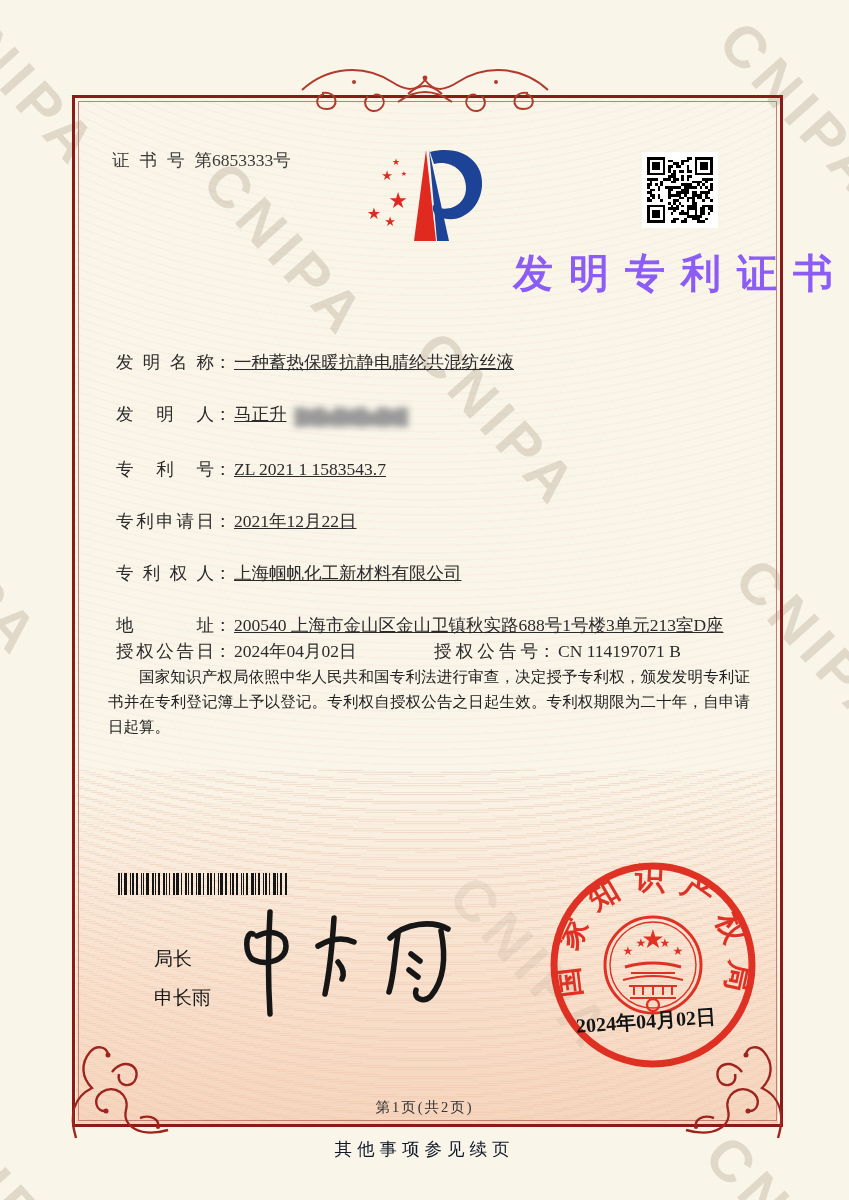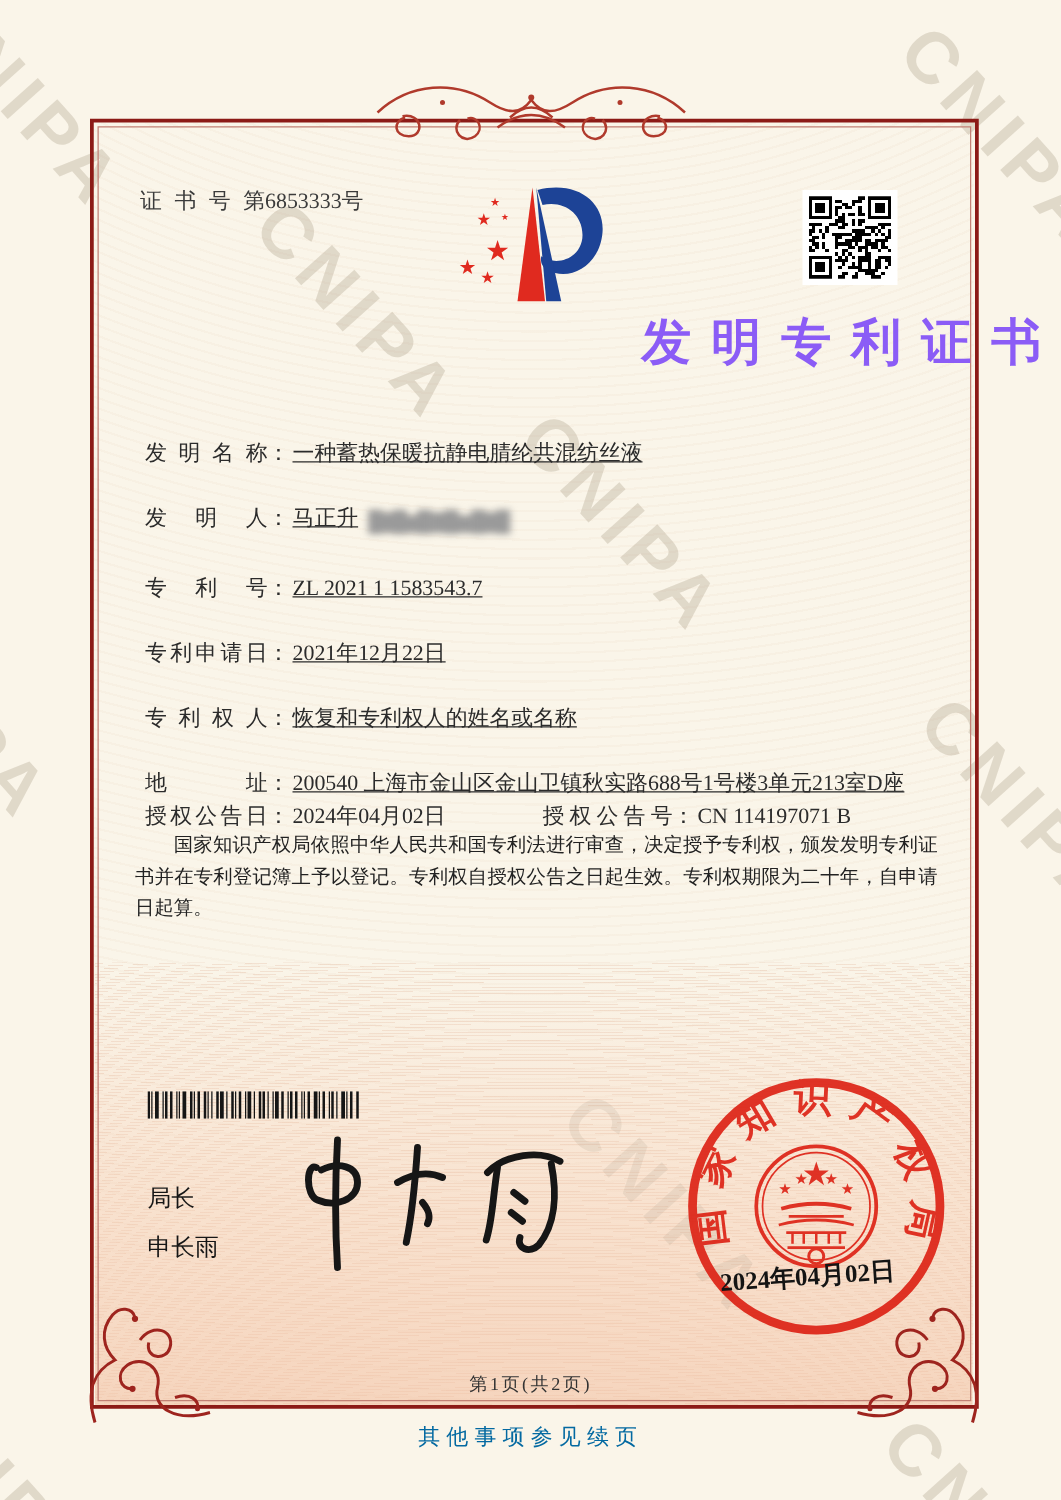--- a/index.html
+++ b/index.html
@@ -77,35 +77,35 @@
   }
   .barcode {
     position:absolute; left:118px; top:873px; height:22px; width:265px;
     white-space:nowrap; overflow:hidden; font-size:0;
   }
   .barcode i { display:inline-block; height:100%; background:#151515; }
   .issuer {
     position:absolute; left:118px; top:946px;
     font-family:"Liberation Sans", sans-serif; font-size:19px; color:#161616;
   }
-  .issuer div { margin-bottom:13px; }
+  .issuer div { margin-bottom:13px;margin-left:36px; }
   .signature { position:absolute; left:238px; top:902px; }
   .seal { position:absolute; left:546px; top:858px; z-index:5; }
   .seal-date {
     position:absolute; left:576px; top:1008px; z-index:6;
     font-size:20px; font-weight:bold; color:#141414;
     transform:rotate(-4deg); white-space:nowrap;
   }
   .page-info {
     position:absolute; left:0; right:0; top:1098px; text-align:center;
     font-size:14.5px; letter-spacing:2px; color:#333;
   }
   .cont-note {
     position:absolute; left:0; right:0; top:1137px; text-align:center;
-    font-size:17.5px; letter-spacing:5px; color:#0369a1;
+    font-size:17.5px; letter-spacing:5px; color:#0f172a;
   }
 </style>
 </head>
 <body>
 
 <div class="texture"></div>
 <div class="guilloche"></div>
 
 <div class="wm" style="left:-28px; top:-22px;">CNIPA</div>
 <div class="wm" style="left:756px; top:8px;">CNIPA</div>
@@ -425,21 +425,21 @@
       <span class="fvalue">ZL 2021 1 1583543.7</span>
     </div>
     <div class="frow">
       <span class="flabel">专利申请日</span>
       <span class="colon">：</span>
       <span class="fvalue">2021年12月22日</span>
     </div>
     <div class="frow">
       <span class="flabel">专利权人</span>
       <span class="colon">：</span>
-      <span class="fvalue">恢复和专利权人的姓名或名称</span>
+      <span class="fvalue">上海帼帆化工新材料有限公司</span>
     </div>
     <div class="frow address">
       <span class="flabel">地址</span>
       <span class="colon">：</span>
       <span class="fvalue">200540 上海市金山区金山卫镇秋实路688号1号楼3单元213室D座</span>
     </div>
     <div class="frow">
       <span class="flabel">授权公告日</span>
       <span class="colon">：</span>
       <span class="dualset">

